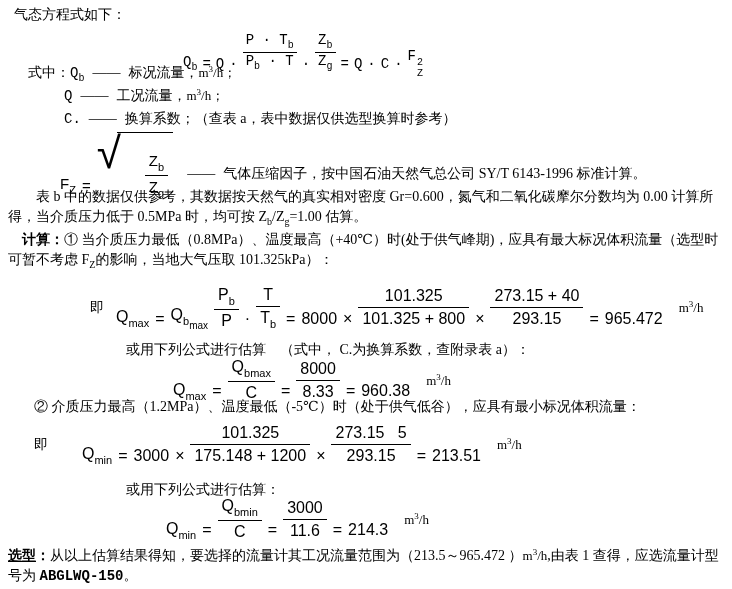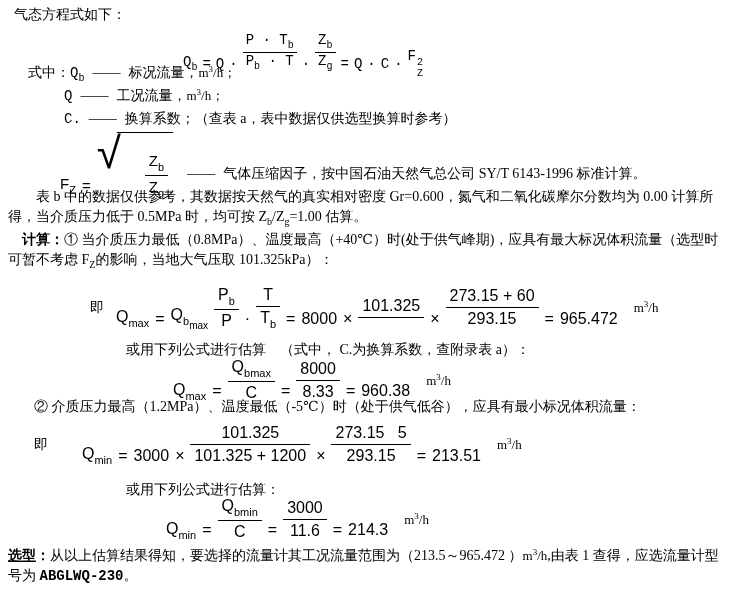--- a/index.html
+++ b/index.html
@@ -124,24 +124,25 @@
   <span class="tok">·</span>
   <span class="frac">
     <span class="num">T</span>
     <span class="den"><span>T</span><span class="sub2">b</span></span>
   </span>
   <span class="tok">=</span>
   <span class="tok">8000</span>
   <span class="tok">×</span>
   <span class="frac">
     <span class="num">101.325</span>
-  </span>
-  <span class="tok">×</span>
-  <span class="frac">
-    <span class="num">273.15 + 60</span>
+    <span class="den">101.325 + 800</span>
+  </span>
+  <span class="tok">×</span>
+  <span class="frac">
+    <span class="num">273.15 + 40</span>
     <span class="den">293.15</span>
   </span>
   <span class="tok">=</span>
   <span class="tok">965.472</span>
   <span class="unit"><span>m</span><span class="usup">3</span><span>/h</span></span>
 </div>
 
 <div class="abs zh" style="top:341px; left:126px;">
   <span>或用下列公式进行估算　（式中， C.为换算系数，查附录表 a）：</span>
 </div>
@@ -168,21 +169,21 @@
 </div>
 
 <div class="abs formula sans gap6" style="top:423px; left:34px;">
   <span class="zh eqlabel-wide">即</span>
   <span class="tok"><span>Q</span><span class="sub2">min</span></span>
   <span class="tok">=</span>
   <span class="tok">3000</span>
   <span class="tok">×</span>
   <span class="frac">
     <span class="num">101.325</span>
-    <span class="den">101.325 + 1200</span>
+    <span class="den">175.148 + 1200</span>
   </span>
   <span class="tok">×</span>
   <span class="frac">
     <span class="num">273.15   5</span>
     <span class="den">293.15</span>
   </span>
   <span class="tok">=</span>
   <span class="tok">213.51</span>
   <span class="unit"><span>m</span><span class="usup">3</span><span>/h</span></span>
 </div>
@@ -202,14 +203,14 @@
   <span class="frac">
     <span class="num">3000</span>
     <span class="den">11.6</span>
   </span>
   <span class="tok">=</span>
   <span class="tok">214.3</span>
   <span class="unit"><span>m</span><span class="usup">3</span><span>/h</span></span>
 </div>
 
 <div class="abs zh para" style="top:542px; left:8px; width:720px;">
-  <span class="bold uline">选型</span><span class="bold">：</span><span>从以上估算结果得知，要选择的流量计其工况流量范围为（213.5～965.472 ）</span><span class="unit"><span>m</span><span class="usup">3</span><span>/h</span></span><span>,由表 1 查得，应选流量计型号为 </span><span class="bold mono">ABGLWQ-230</span><span>。</span>
+  <span class="bold uline">选型</span><span class="bold">：</span><span>从以上估算结果得知，要选择的流量计其工况流量范围为（213.5～965.472 ）</span><span class="unit"><span>m</span><span class="usup">3</span><span>/h</span></span><span>,由表 1 查得，应选流量计型号为 </span><span class="bold mono">ABGLWQ-150</span><span>。</span>
 </div>
 
 </body></html>

